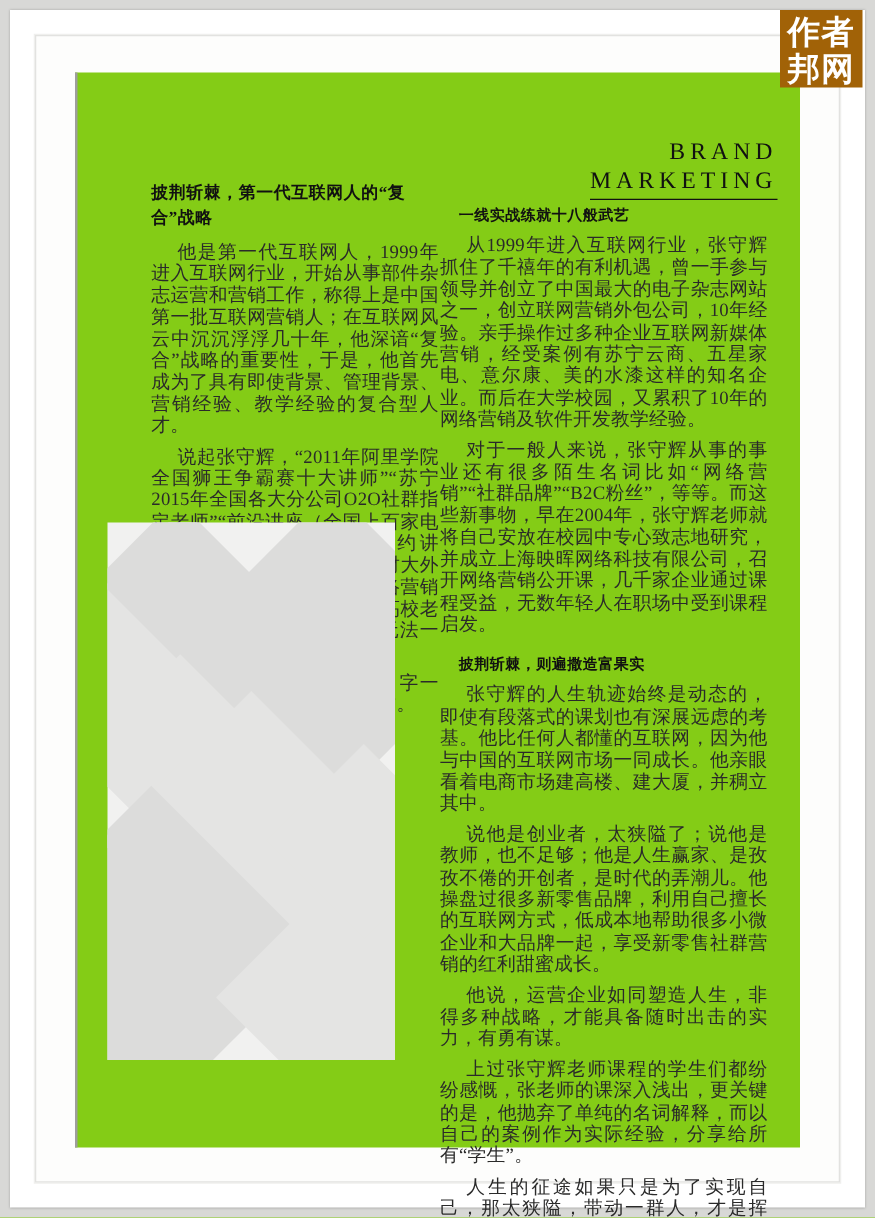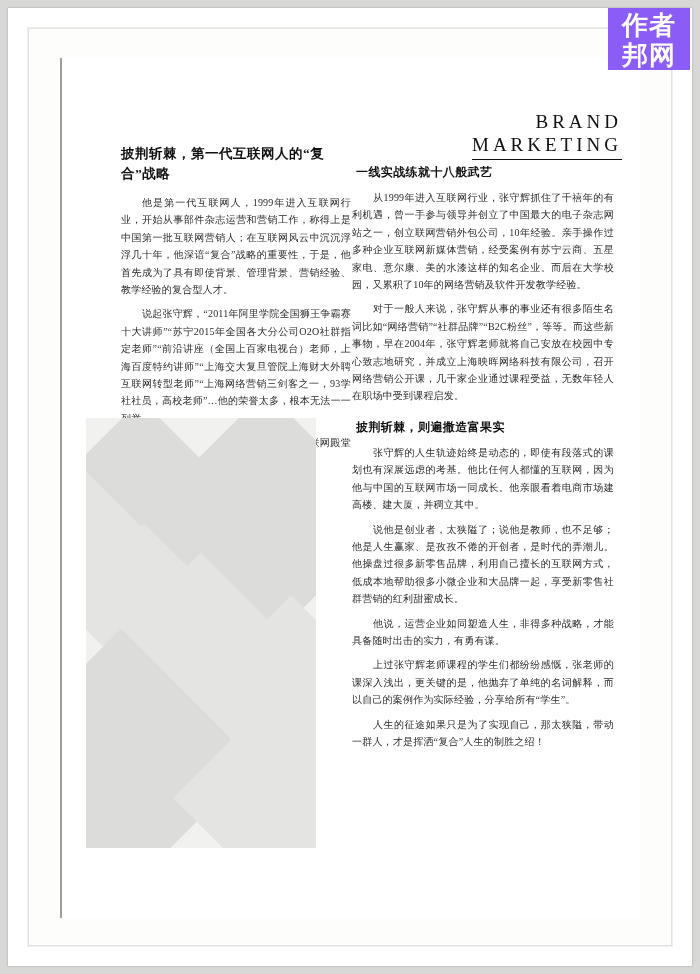--- a/index.html
+++ b/index.html
@@ -37,31 +37,31 @@
     right: 34px; bottom: 34px;
     background: #ffffff;
     border: 1px solid #e6e6e4;
   }
 
   
   .page {
     position: absolute;
     left: 60px; top: 58px;
     width: 580px; height: 860px;
-    background: #ffffff;
+    background: #84cc16;
     border-left: 2px solid #9e9e9c;
     box-sizing: border-box;
   }
 
   
   .watermark {
     position: absolute;
     right: 10px; top: 8px;
-    width: 82px; height: 62px;
-    background: #8b5cf6;
+    width: 66px; height: 62px;
+    background: #a16207;
     color: #ffffff;
     font-family: "Liberation Sans", sans-serif;
     font-weight: bold;
     font-size: 26px;
     line-height: 30px;
     text-align: center;
     letter-spacing: 1px;
     padding-top: 2px;
     box-sizing: border-box;
     z-index: 50;
@@ -100,35 +100,35 @@
   .headline {
     font-size: 13.5px;
     font-weight: bold;
     color: #111;
     letter-spacing: 0.5px;
     line-height: 20px;
     margin-bottom: 10px;
   }
 
   p.body {
-    font-size: 10px;
+    font-size: 15px;
     line-height: 17.4px;
     color: #2a2a2a;
     margin: 0 0 7px 0;
     text-align: justify;
     text-indent: 21px;
     letter-spacing: 0.2px;
     font-family: Liberation Serif, serif;
   }
 
   .subhead {
     font-size: 12px;
     font-weight: bold;
     color: #111;
-    margin: 14px 0 8px 4px;
+    margin: 14px 0 8px 15px;
     letter-spacing: 0.4px;
   }
   .subhead:first-child { margin-top: 0; }
 
   
   .art-block {
     position: absolute;
     left: 24px; top: 360px;
     width: 230px; height: 430px;
     background: #f1f1f0;

